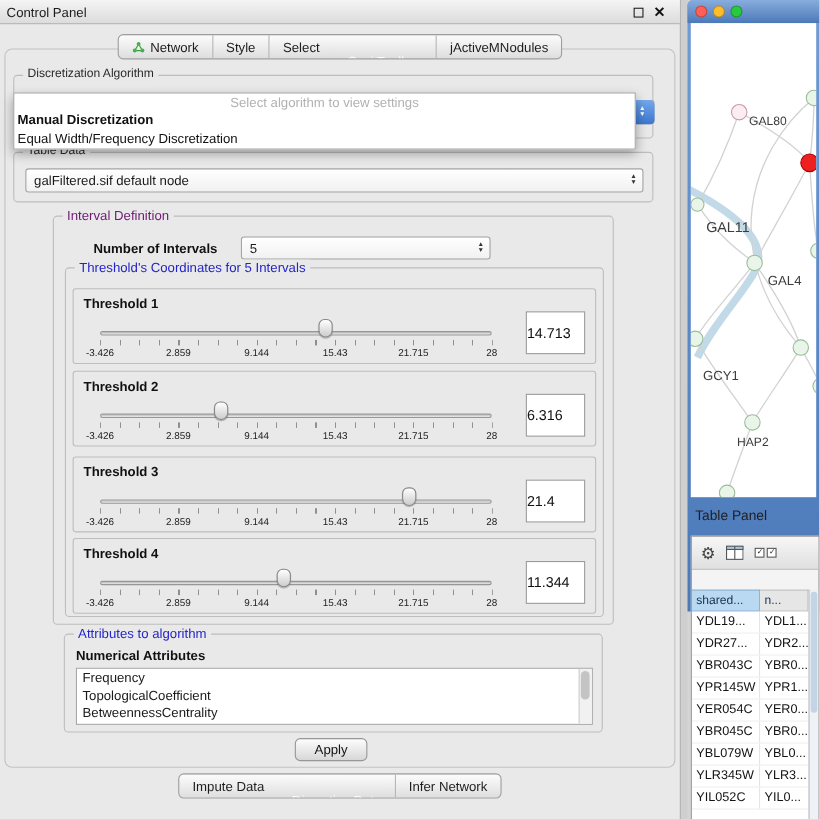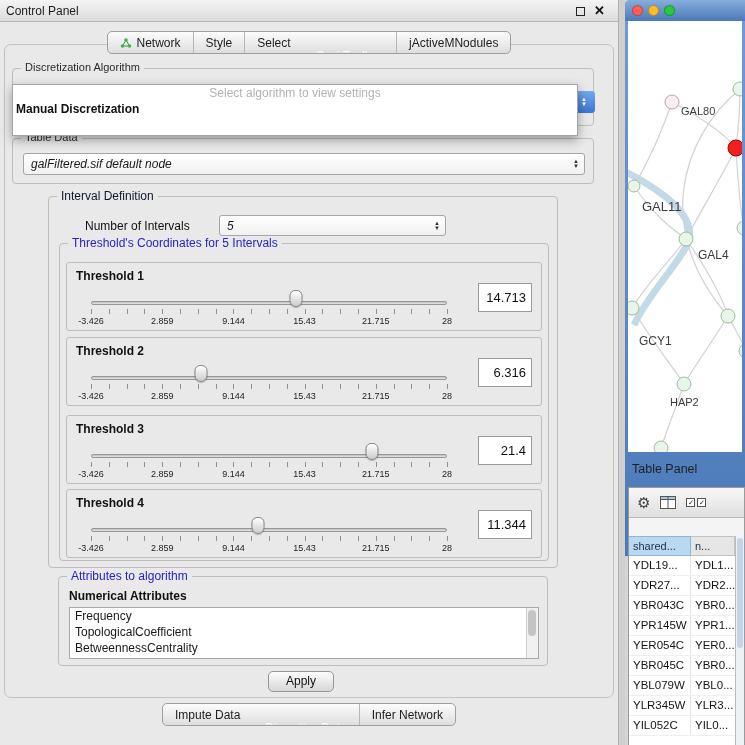--- a/index.html
+++ b/index.html
@@ -19,52 +19,52 @@
   .bottom-tabs { top:703px; }
   .seg-group { display:flex; height:23px; border:1px solid #9e9e9e; border-radius:5px; background:linear-gradient(#fcfcfc,#dedede); overflow:hidden; }
   .seg { display:flex; align-items:center; gap:5px; padding:0 12px; font-size:12px; color:#1d1d1d; border-left:1px solid #b6b6b6; white-space:nowrap; }
   .seg:first-child { border-left:none; }
   .seg.selected { background:linear-gradient(#7d7d7d,#575757); color:#ffffff; border-left-color:#6a6a6a;margin-top:24px; }
 
   .inner-frame { position:absolute; left:4px; top:44px; width:610px; height:654px; border:1px solid #c2c2c2; border-radius:7px; }
 
   .group { position:absolute; border:1px solid #bdbdbd; border-radius:4px; }
   .group-title { position:absolute; top:-8px; left:8px; background:#e9e9e9; padding:0 4px; font-size:11px; color:#2a2a2a; white-space:nowrap; }
-  .group-title.green { color:#0f172a; font-size:12px; }
+  .group-title.green { color:#701a75; font-size:12px; }
   .group-title.blue { color:#2424c8; font-size:12px; }
 
   .algo-group { left:12px; top:68px; width:582px; height:58px; }
-  .combo { position:absolute; background:linear-gradient(#ffffff,#f1f1f1); border:1px solid #a6a6a6; border-radius:3px; font-size:12px; color:#1a1a1a; display:flex; align-items:center;font-style:italic; }
+  .combo { position:absolute; background:linear-gradient(#ffffff,#f1f1f1); border:1px solid #a6a6a6; border-radius:3px; font-size:12px; color:#1a1a1a; display:flex; align-items:center; }
   .combo .combo-text { flex:1; padding-left:7px; overflow:hidden; white-space:nowrap; }
   .stepper { display:flex; flex-direction:column; align-items:center; justify-content:center; width:16px; font-size:6px; line-height:5px; color:#333; }
   .stepper-blue { position:absolute; right:-1px; top:-1px; width:22px; height:22px; border-radius:4px; background:linear-gradient(#74a8ec,#3a76d0); display:flex; flex-direction:column; align-items:center; justify-content:center; font-size:6px; line-height:5px; color:#fff; }
   .algo-combo { left:10px; top:22px; width:572px; height:22px; }
 
   .popup { position:absolute; left:12px; top:84px; width:566px; height:52px; background:#ffffff; border:1px solid #a5a5a5; box-shadow:0 4px 10px rgba(0,0,0,0.35); z-index:50; }
   .popup-header { height:16px; font-size:12px; color:#b2b2b2; text-align:center; line-height:16px; }
   .popup-item { height:17px; font-size:12px; color:#111; padding-left:3px; line-height:17px; }
   .popup-item.bold { font-weight:bold; }
 
   .tabledata-group { left:12px; top:138px; width:582px; height:46px; }
   .tabledata-combo { left:10px; top:14px; width:562px; height:22px; }
 
   .interval-group { left:48px; top:196px; width:510px; height:372px; }
-  .noi-label { position:absolute; left:36px; top:22px; font-size:12px; font-weight:normal; color:#111; }
+  .noi-label { position:absolute; left:36px; top:22px; font-size:12px; font-weight:bold; color:#111; }
   .noi-combo { left:170px; top:18px; width:227px; height:21px; }
 
   .thresholds-group { left:10px; top:46px; width:490px; height:318px; }
   .threshold { position:absolute; left:6px; width:476px; height:69px; border:1px solid #bdbdbd; border-radius:3px; }
   .th-label { position:absolute; left:9px; top:6px; font-size:12px; font-weight:bold; color:#111; }
   .slider { position:absolute; left:24px; top:0; width:356px; height:69px; }
   .track { position:absolute; left:0; top:38px; width:100%; height:4px; background:linear-gradient(#bcbcbc,#e8e8e8); border:1px solid #979797; border-radius:2px; }
   .thumb { position:absolute; left:50%; top:27px; width:13px; height:17px; transform:translateX(-50%); background:linear-gradient(#ffffff,#cccccc); border:1px solid #878787; border-radius:6px 6px 7px 7px; box-shadow:0 1px 1px rgba(0,0,0,0.25); }
   .ticks { position:absolute; left:0; top:46px; width:357px; height:5px; background:repeating-linear-gradient(to right,#8f8f8f 0,#8f8f8f 1px,transparent 1px,transparent 17.8px); }
   .scale { position:absolute; left:0; top:53px; width:356px; height:11px; font-size:9px; color:#222; }
   .scale span { position:absolute; transform:translateX(-50%); white-space:nowrap; }
-  .th-value { position:absolute; right:9px; top:20px; width:54px; height:29px; border:1px solid #9a9a9a; background:#fff; font-family:"Liberation Sans",sans-serif; font-size:13px; color:#111; text-align:right; padding-right:5px; }
+  .th-value { position:absolute; right:9px; top:20px; width:54px; height:39px; border:1px solid #9a9a9a; background:#fff; font-family:"Liberation Sans",sans-serif; font-size:13px; color:#111; padding-right:5px; }
 
   .attrs-group { left:58px; top:576px; width:490px; height:90px; }
   .attrs-title { position:absolute; left:10px; top:12px; font-size:12px; font-weight:bold; color:#111; }
   .listbox { position:absolute; left:10px; top:30px; width:470px; height:52px; background:#fff; border:1px solid #a8a8a8; overflow:hidden; }
   .list-item { font-size:12px; color:#1a1a1a; line-height:16px; padding-left:5px; white-space:nowrap; }
   .list-scroll { position:absolute; right:0; top:0; bottom:0; width:12px; background:#f1f1f1; border-left:1px solid #cfcfcf; }
   .list-thumb { position:absolute; left:1px; top:2px; width:8px; height:26px; background:#c4c4c4; border-radius:4px; }
 
   .apply-btn { position:absolute; left:268px; top:671px; width:66px; height:21px; border:1px solid #979797; border-radius:5px; background:linear-gradient(#fdfdfd,#d7d7d7); font-size:12px; color:#111; text-align:center; line-height:19px; }
 
@@ -142,20 +142,21 @@
         <span class="stepper-blue">
             <span>▲</span>
             <span>▼</span>
           </span>
       </div>
     </div>
 
     <div class="popup">
       <div class="popup-header">Select algorithm to view settings</div>
       <div class="popup-item bold">Manual Discretization</div>
+      <div class="popup-item">Equal Width/Frequency Discretization</div>
     </div>
 
     <div class="group tabledata-group">
       <span class="group-title">Table Data</span>
       <div class="combo tabledata-combo">
         <span class="combo-text">galFiltered.sif default node</span>
         <span class="stepper">
             <span>▲</span>
             <span>▼</span>
           </span>

